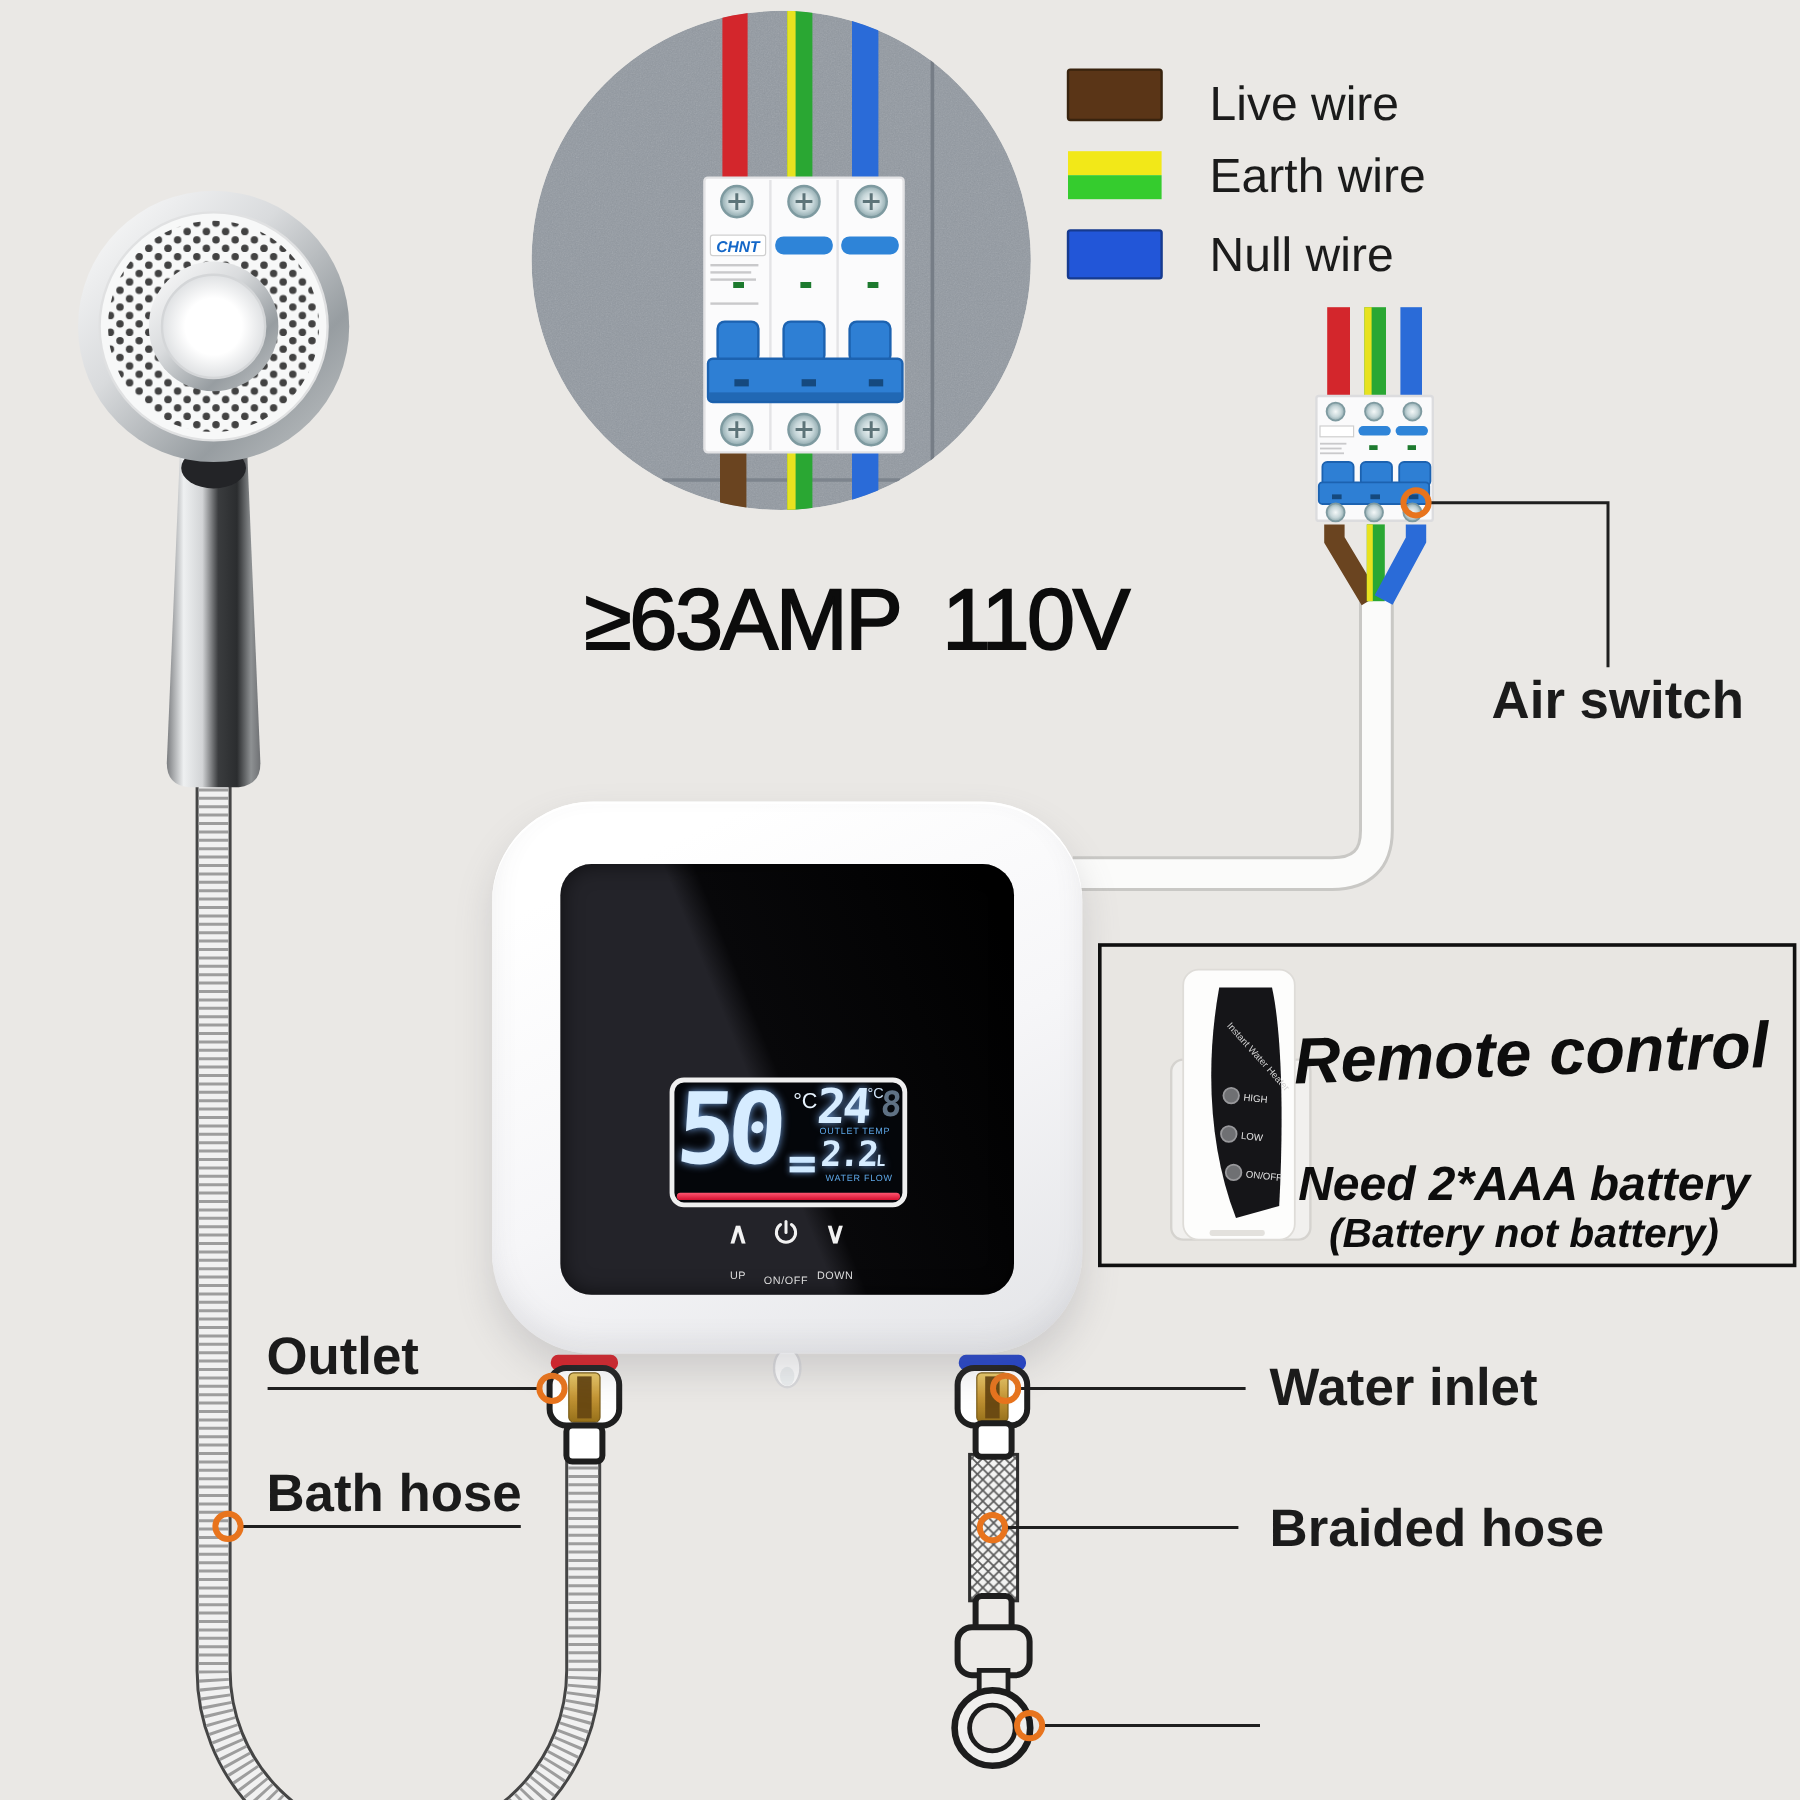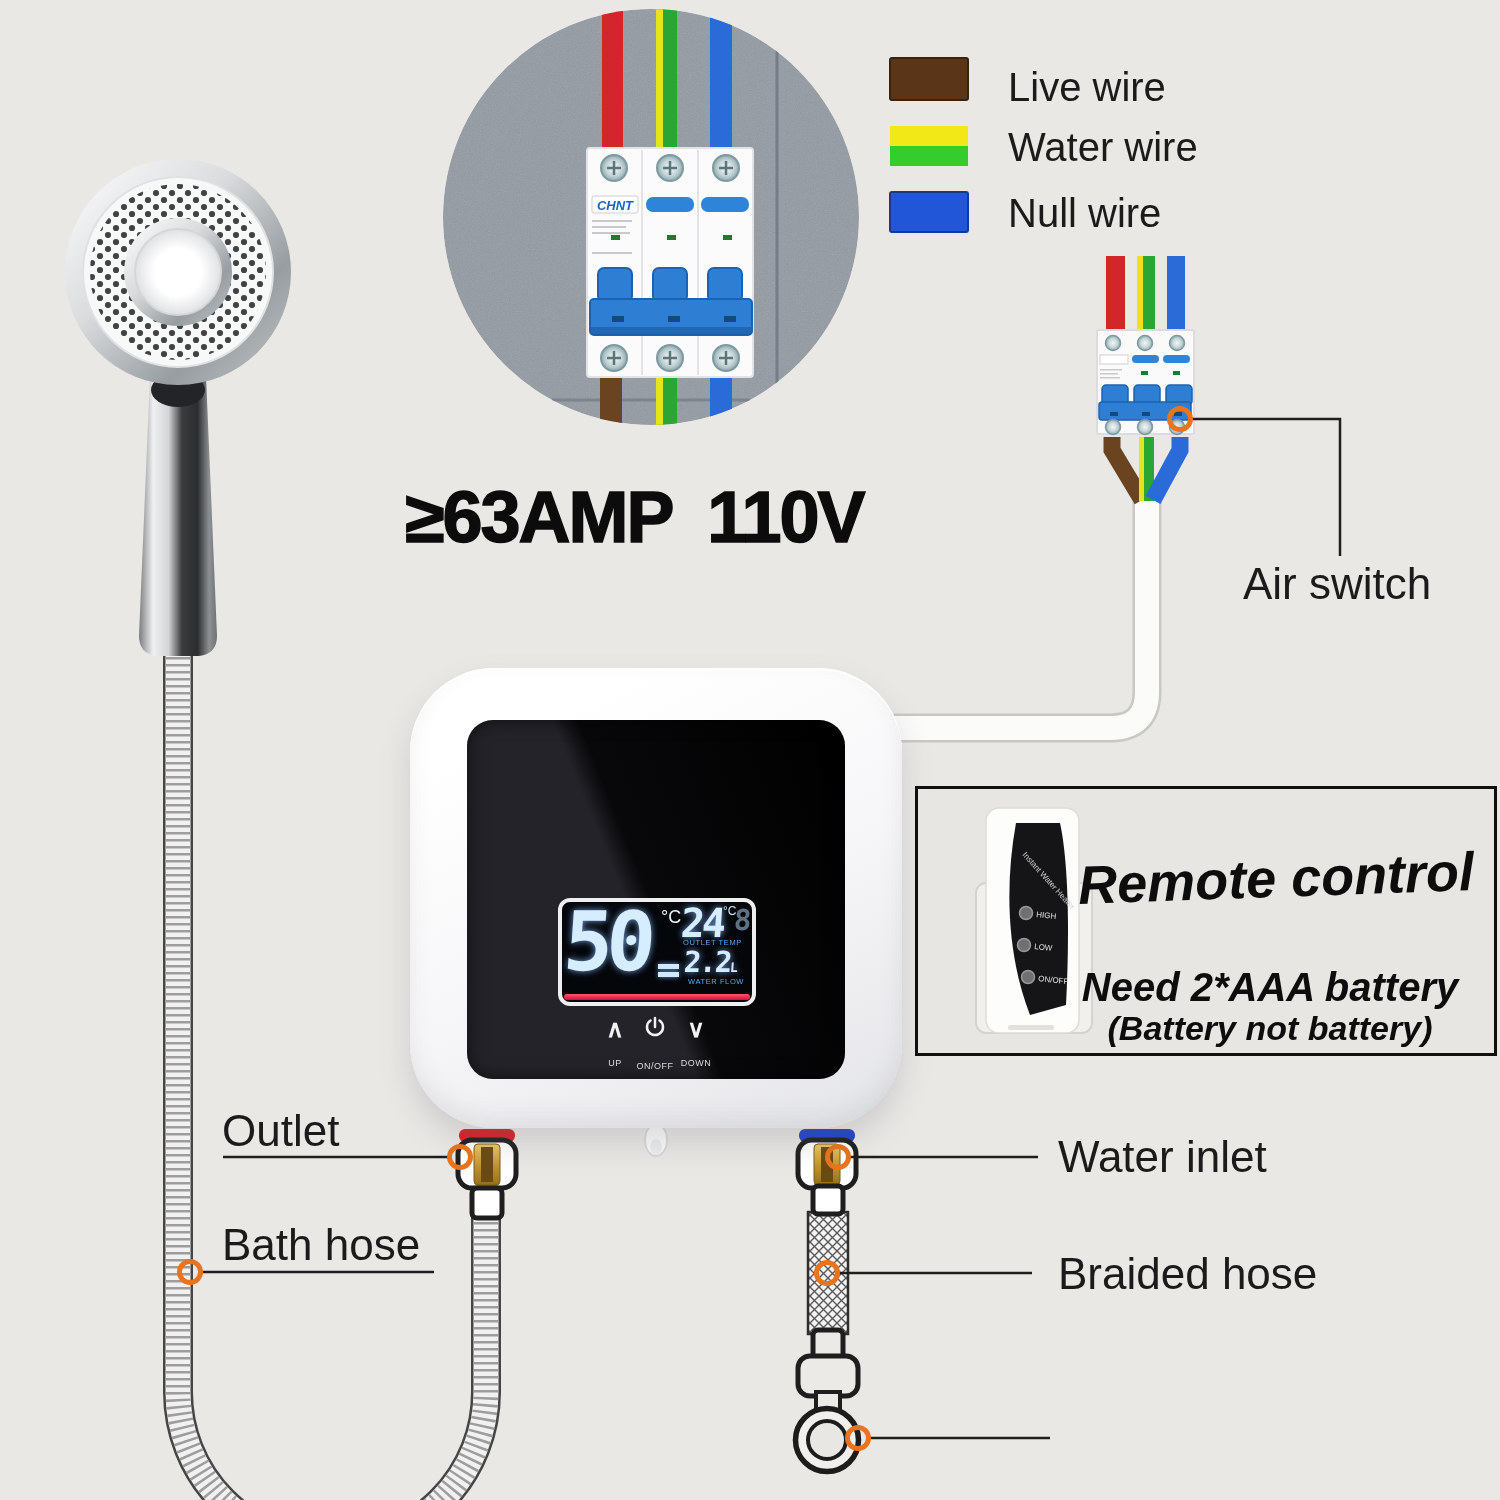--- a/index.html
+++ b/index.html
@@ -2,23 +2,23 @@
 <html><head>
 <meta charset="utf-8">
 <style>
   html,body{margin:0;padding:0;}
   body{font-family:"Liberation Sans",sans-serif;background:#cfcfcf;}
   .canvas{position:relative;width:1500px;height:1500px;background:#eae8e5;overflow:hidden;margin:0 auto;}
   .scene{position:absolute;left:0;top:0;z-index:1;}
   .txt{position:absolute;color:#1b1b1b;}
 
   
-  .lbl{font-size:44px;font-weight:400;white-space:nowrap;z-index:6;}
+  .lbl{font-size:44px;font-weight:700;white-space:nowrap;z-index:6;}
   .legend-lbl{font-size:40px;font-weight:400;white-space:nowrap;z-index:6;}
-  .rating{left:405px;top:476px;width:535px;text-align:left;font-size:72px;font-weight:700;
+  .rating{left:405px;top:476px;width:535px;text-align:right;font-size:72px;font-weight:400;
           letter-spacing:-2px;color:#0c0c0c;white-space:pre;-webkit-text-stroke:1.5px #0c0c0c;z-index:6;}
 
   
   .heater{position:absolute;left:410px;top:668px;width:492px;height:460px;border-radius:84px;
           background:linear-gradient(155deg,#ffffff 15%,#f6f6f8 55%,#e3e4e7 100%);
           box-shadow:inset 0 2px 0 #fff, inset 0 -10px 22px rgba(90,90,100,.10), 0 16px 30px rgba(110,110,120,.22);
           z-index:3;}
   .panel{position:absolute;left:57px;top:52px;width:378px;height:359px;border-radius:26px;
          background:linear-gradient(68deg,#232329 0%,#232329 44%,#08080a 49%,#000 100%);
          box-shadow:inset 0 0 18px rgba(0,0,0,.6);}
@@ -349,21 +349,21 @@
       <rect x="60" y="228" width="46" height="5" rx="2" fill="#e3e1dd"></rect>
     </svg>
     <div class="remote-title">Remote control</div>
     <div class="remote-note1">Need 2*AAA battery</div>
     <div class="remote-note2">(Battery not battery)</div>
   </div>
 
   <div class="txt rating">≥63AMP  110V</div>
 
   <div class="txt legend-lbl" style="left:1008px;top:65px;">Live wire</div>
-  <div class="txt legend-lbl" style="left:1008px;top:125px;">Water wire</div>
+  <div class="txt legend-lbl" style="left:1008px;top:125px;">Earth wire</div>
   <div class="txt legend-lbl" style="left:1008px;top:191px;">Null wire</div>
 
   <div class="txt lbl" style="left:1243px;top:559px;">Air switch</div>
   <div class="txt lbl" style="left:222px;top:1106px;">Outlet</div>
   <div class="txt lbl" style="left:222px;top:1220px;">Bath hose</div>
   <div class="txt lbl" style="left:1058px;top:1132px;">Water inlet</div>
   <div class="txt lbl" style="left:1058px;top:1249px;">Braided hose</div>
 
 </div>
 

